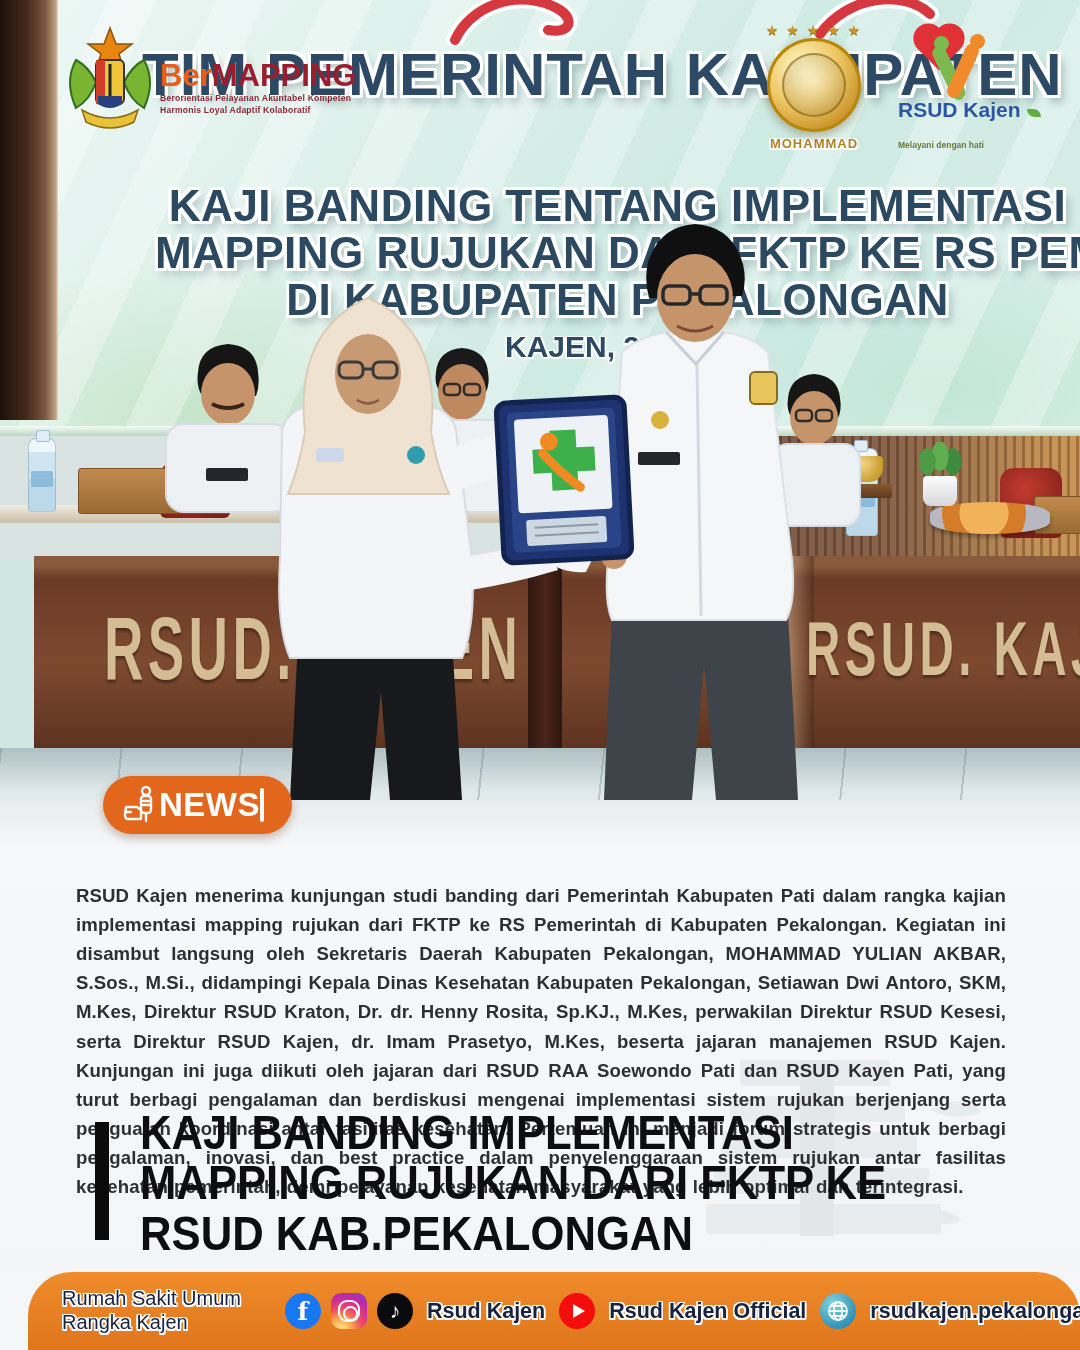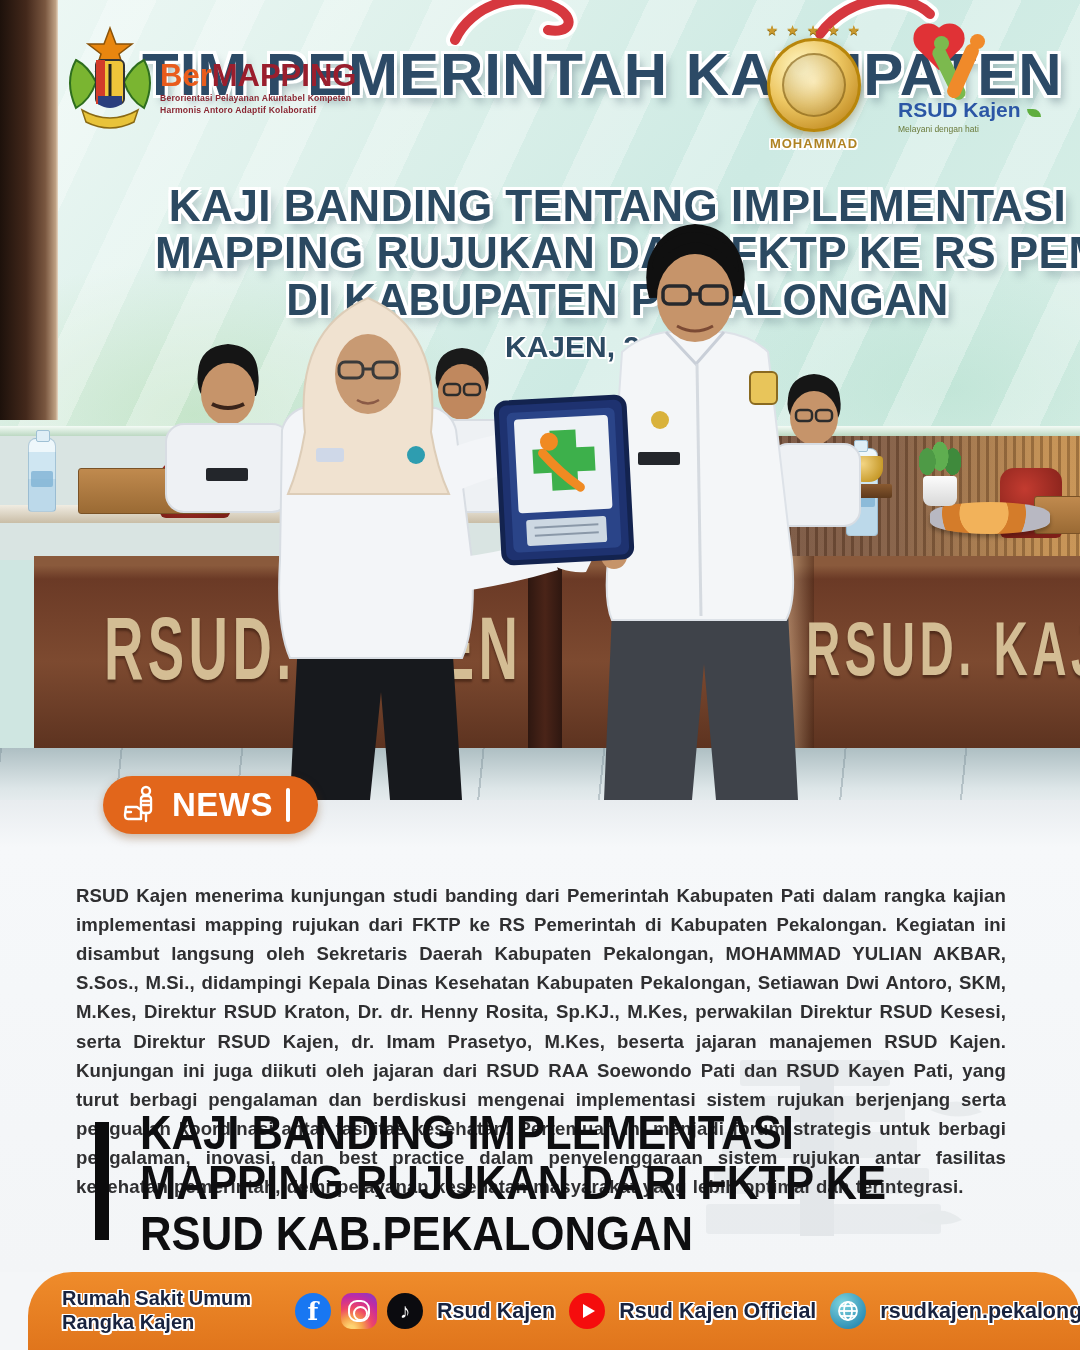--- a/index.html
+++ b/index.html
@@ -46,21 +46,21 @@
   .rsud-logo .mark{position:relative;height:64px;}
   .heart{position:absolute;left:26px;top:0;width:30px;height:30px;transform:rotate(-45deg);background:#e03236;}
   .heart::before,.heart::after{content:"";position:absolute;width:30px;height:30px;border-radius:50%;background:#e03236;}
   .heart::before{left:15px;top:0;} .heart::after{left:0;top:-15px;}
   .fig-o{position:absolute;left:58px;top:8px;width:14px;height:58px;border-radius:10px;background:#f08a2a;transform:rotate(24deg);}
   .fig-g{position:absolute;left:44px;top:10px;width:14px;height:58px;border-radius:10px;background:#7cb94e;transform:rotate(-26deg);}
   .fig-oh{position:absolute;left:72px;top:0;width:15px;height:15px;border-radius:50%;background:#f08a2a;}
   .fig-gh{position:absolute;left:36px;top:2px;width:15px;height:15px;border-radius:50%;background:#7cb94e;}
   .rsud-logo .nm{font-size:21px;font-weight:900;color:#2b56a5;white-space:nowrap;}
   .rsud-logo .leaf{display:inline-block;width:14px;height:8px;border-radius:0 8px 0 8px;background:#5fae3e;margin-left:6px;}
-  .rsud-logo .tg{font-size:8.5px;font-weight:400;color:#6a7a3a;margin-top:2px;}
+  .rsud-logo .tg{font-size:8.5px;font-weight:700;color:#6a7a3a;margin-top:18px;}
 
   .dalam{position:absolute;left:155px;top:122px;width:925px;text-align:center;z-index:2;
          font-family:"DejaVu Serif",serif;font-style:italic;font-weight:900;font-size:46px;color:#1d3e66;}
   .btitle{position:absolute;left:155px;top:182px;width:925px;text-align:center;z-index:2;
          font-size:44px;font-weight:900;line-height:1.07;color:#2b4961;letter-spacing:.5px;}
   .btitle div{white-space:nowrap;}
   .kajen-date{position:absolute;left:505px;top:330px;z-index:2;white-space:nowrap;
          font-size:30px;font-weight:900;color:#2c4a63;}
 
   
@@ -107,39 +107,39 @@
   
   .news-section{position:absolute;left:0;top:800px;width:1080px;height:472px;
         background:linear-gradient(180deg,#e8ecef 0,#f6f8fa 10%,#f3f5f7 100%);}
   .watermark{position:absolute;left:0;top:120px;width:100%;text-align:center;z-index:0;
         font-weight:900;line-height:1.3;}
   .watermark .w1{font-size:44px;color:rgba(235,140,40,.12);}
   .watermark .w2{font-size:44px;color:rgba(70,160,90,.12);}
   .building-wm{position:absolute;right:70px;top:250px;width:330px;height:220px;opacity:.5;z-index:0;}
 
   .news-badge{position:absolute;left:103px;top:-24px;height:58px;z-index:12;
-        display:flex;align-items:center;gap:13px;padding:0 28px 0 20px;border-radius:29px;
+        display:flex;align-items:center;padding:0 28px 0 20px;border-radius:29px;
         background:#e2661b;box-shadow:0 4px 10px rgba(120,60,10,.35);}
   .news-badge .txt{font-size:33px;font-weight:900;color:#ffffff;letter-spacing:.5px;white-space:nowrap;}
   .news-badge .sep{width:4px;height:34px;background:#ffffff;border-radius:2px;}
 
   .article{position:absolute;left:76px;top:62px;width:930px;z-index:2;
         font-size:18.6px;font-weight:700;line-height:1.57;letter-spacing:.1px;word-spacing:1px;
         text-align:justify;color:#2f2f31;}
 
   .headline-bar{position:absolute;left:95px;top:322px;width:14px;height:118px;background:#0b0b0c;z-index:2;}
   .headline{position:absolute;left:140px;top:308px;z-index:2;font-size:45px;font-weight:900;
         line-height:1.07;color:#0e0e10;letter-spacing:0;transform:scale(.97,1.05);transform-origin:left top;}
   .headline div{white-space:nowrap;}
 
   
   .footer{position:absolute;left:28px;right:0;top:1272px;height:78px;z-index:5;
         background:linear-gradient(#ef8c2b,#e0751c);border-radius:44px 44px 0 0;
         display:flex;align-items:center;padding:0 20px 0 34px;gap:10px;white-space:nowrap;}
-  .org{font-size:20px;font-weight:700;line-height:1.18;color:#19233f;}
+  .org{font-size:20px;font-weight:400;line-height:1.18;color:#19233f;}
   .fdiv{width:5px;height:52px;background:#ffffff;border-radius:3px;margin:0 12px;}
   .sicon{width:36px;height:36px;border-radius:50%;display:flex;align-items:center;justify-content:center;flex:0 0 auto;}
   .fb{background:#1877f2;color:#fff;font-weight:900;font-size:25px;font-family:"DejaVu Serif",serif;}
   .ig{border-radius:10px;background:radial-gradient(circle at 28% 100%,#fed373 8%,#f6a14b 26%,#ee4667 48%,#c32aa3 72%,#7d3bc9 100%);position:relative;}
   .ig::before{content:"";position:absolute;inset:7px;border:2.5px solid #fff;border-radius:9px;}
   .ig::after{content:"";position:absolute;left:12.5px;top:12.5px;width:11px;height:11px;border:2.5px solid #fff;border-radius:50%;}
   .tk{background:#0b0b0f;color:#fff;font-size:21px;font-weight:900;}
   .yt{background:#f50d0d;position:relative;}
   .yt::after{content:"";position:absolute;left:14px;top:11px;border-left:12px solid #fff;border-top:7px solid transparent;border-bottom:7px solid transparent;}
   .gl{background:radial-gradient(circle at 35% 30%,#7fd4de,#2e8fb5 75%);}
@@ -171,21 +171,21 @@
       <rect x="34" y="34" width="28" height="44" rx="5" fill="#f0c53a" stroke="#333" stroke-width="2"></rect>
       <rect x="34" y="34" width="9" height="44" fill="#d23c2a"></rect>
       <line x1="48" y1="38" x2="48" y2="72" stroke="#222" stroke-width="3"></line>
       <path d="M36 70 h24 v8 q-12 8 -24 0 Z" fill="#2a3f7e"></path>
       <path d="M20 84 Q48 100 76 84 L72 96 Q48 108 24 96 Z" fill="#e8c33a" stroke="#8a6a14" stroke-width="1.5"></path>
     </svg>
 
     <div class="berakhlak">
       <div class="brand"><span class="p1">Ber</span><span class="p2">MAPPING</span></div>
       <div class="tag">Berorientasi Pelayanan Akuntabel Kompeten</div>
-      <div class="tag">Harmonis Antoro Adaptif Kolaboratif</div>
+      <div class="tag">Harmonis Loyal Adaptif Kolaboratif</div>
     </div>
 
     <div class="team-line outline-big">TIM PEMERINTAH KABUPATEN PATI</div>
 
     <div class="paripurna">
       <div class="stars">★ ★ ★ ★ ★</div>
       <div class="medal"></div>
       <div class="lbl outline-sm">MOHAMMAD</div>
     </div>
 

